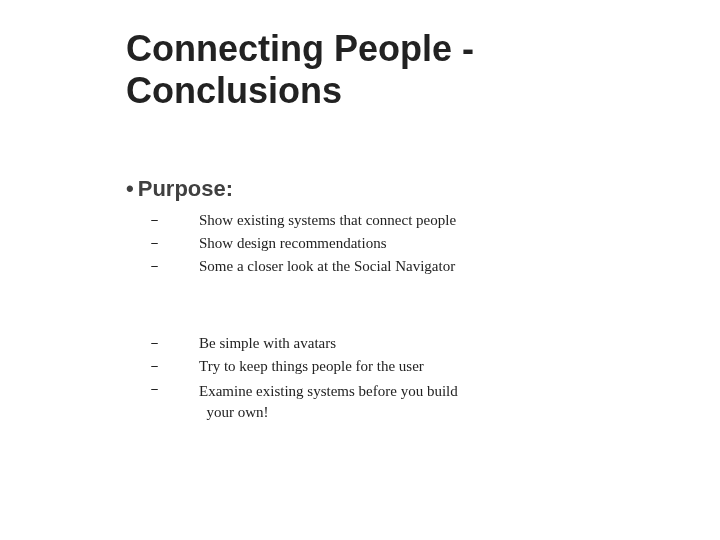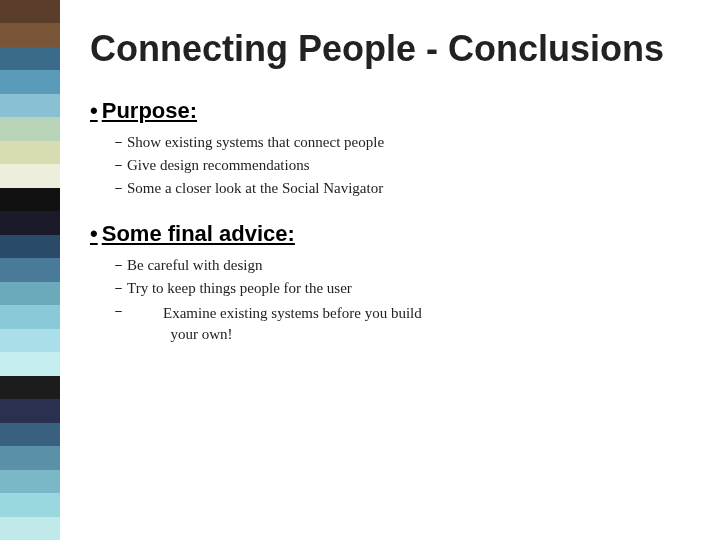--- a/index.html
+++ b/index.html
@@ -1,18 +1,19 @@
 <!DOCTYPE html>
 <html><head>
   <meta charset="utf-8">
   <style>
     * {
       margin: 0;
       padding: 0;
       box-sizing: border-box;
+      gap: 36px;
     }
 
     body {
       width: 720px;
       height: 540px;
       background: #ffffff;
       font-family: Arial, sans-serif;
       overflow: hidden;
       display: flex;
     }
@@ -44,24 +45,23 @@
       font-family: Arial, sans-serif;
     }
 
     .section {
       margin-bottom: 24px;
     }
 
     .bullet-heading {
       font-size: 22px;
       font-weight: bold;
-      color: #000000;
+      color: #404040;
       margin-bottom: 10px;
       font-family: Arial, sans-serif;
-      text-decoration: underline;
     }
 
     .bullet-dot {
       margin-right: 4px;
     }
 
     .sub-list {
       list-style: none;
       margin-left: 24px;
       display: flex;
@@ -82,21 +82,20 @@
       flex-shrink: 0;
     }
 
     .sub-item-text {
       flex: 1;
       font-family: Liberation Serif, serif;
     }
 
     .sub-item-text.multiline {
       line-height: 1.4;
-      margin-left: 36px;
     }
   </style>
 </head>
 <body>
 
 <div class="sidebar">
   <div class="sidebar-block" style="background:#5a3e2b;"></div>
   <div class="sidebar-block" style="background:#7a5538;"></div>
   <div class="sidebar-block" style="background:#3a6b8a;"></div>
   <div class="sidebar-block" style="background:#5a9bba;"></div>
@@ -128,37 +127,34 @@
     <div class="bullet-heading">
       <span class="bullet-dot">•</span><span>Purpose:</span>
     </div>
     <ul class="sub-list">
       <li class="sub-item">
         <span class="sub-item-dash">–</span>
         <span class="sub-item-text">Show existing systems that connect people</span>
       </li>
       <li class="sub-item">
         <span class="sub-item-dash">–</span>
-        <span class="sub-item-text">Give design recommendations</span>
+        <span class="sub-item-text">Show design recommendations</span>
       </li>
       <li class="sub-item">
         <span class="sub-item-dash">–</span>
         <span class="sub-item-text">Some a closer look at the Social Navigator</span>
       </li>
     </ul>
   </div>
 
   <div class="section">
-    <div class="bullet-heading">
-      <span class="bullet-dot">•</span><span>Some final advice:</span>
-    </div>
     <ul class="sub-list">
       <li class="sub-item">
         <span class="sub-item-dash">–</span>
-        <span class="sub-item-text">Be careful with design</span>
+        <span class="sub-item-text">Be simple with avatars</span>
       </li>
       <li class="sub-item">
         <span class="sub-item-dash">–</span>
         <span class="sub-item-text">Try to keep things people for the user</span>
       </li>
       <li class="sub-item">
         <span class="sub-item-dash">–</span>
         <span class="sub-item-text multiline">Examine existing systems before you build<br>&nbsp;&nbsp;your own!</span>
       </li>
     </ul>

